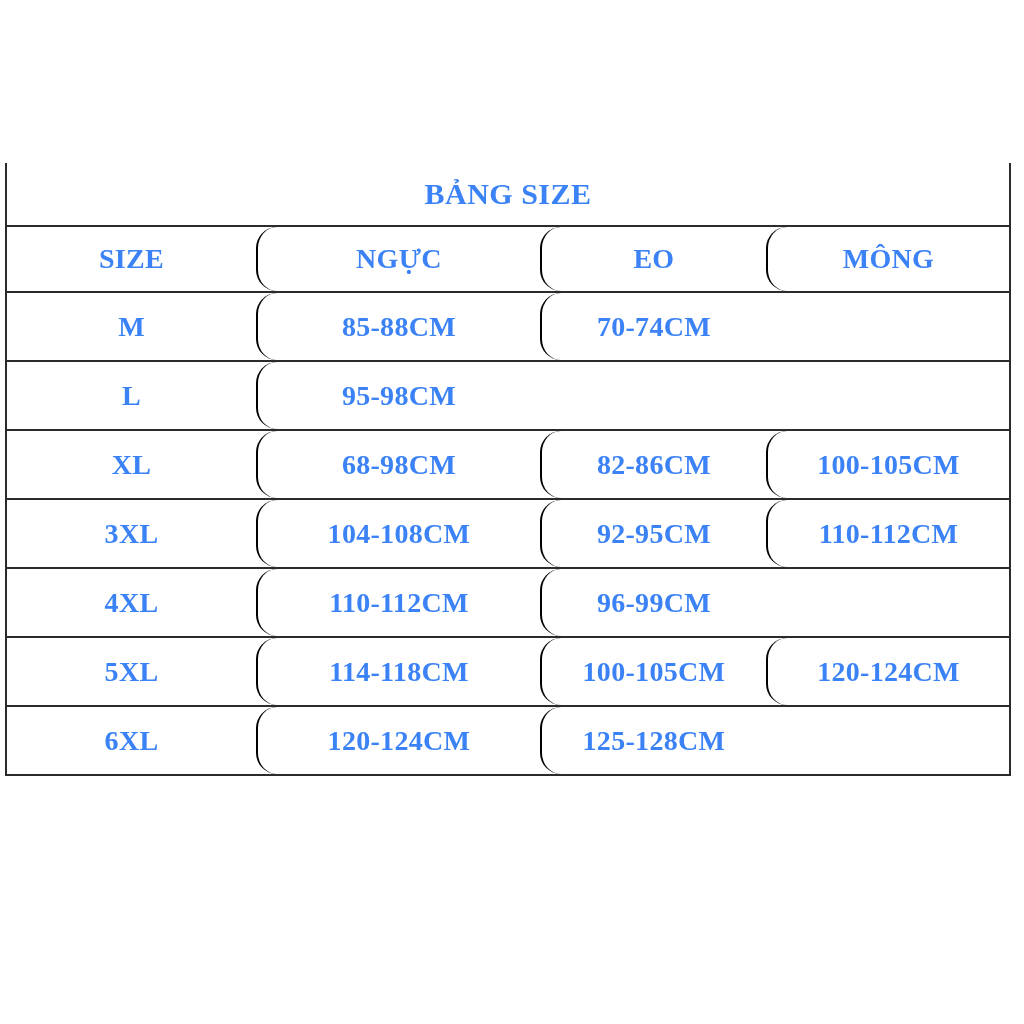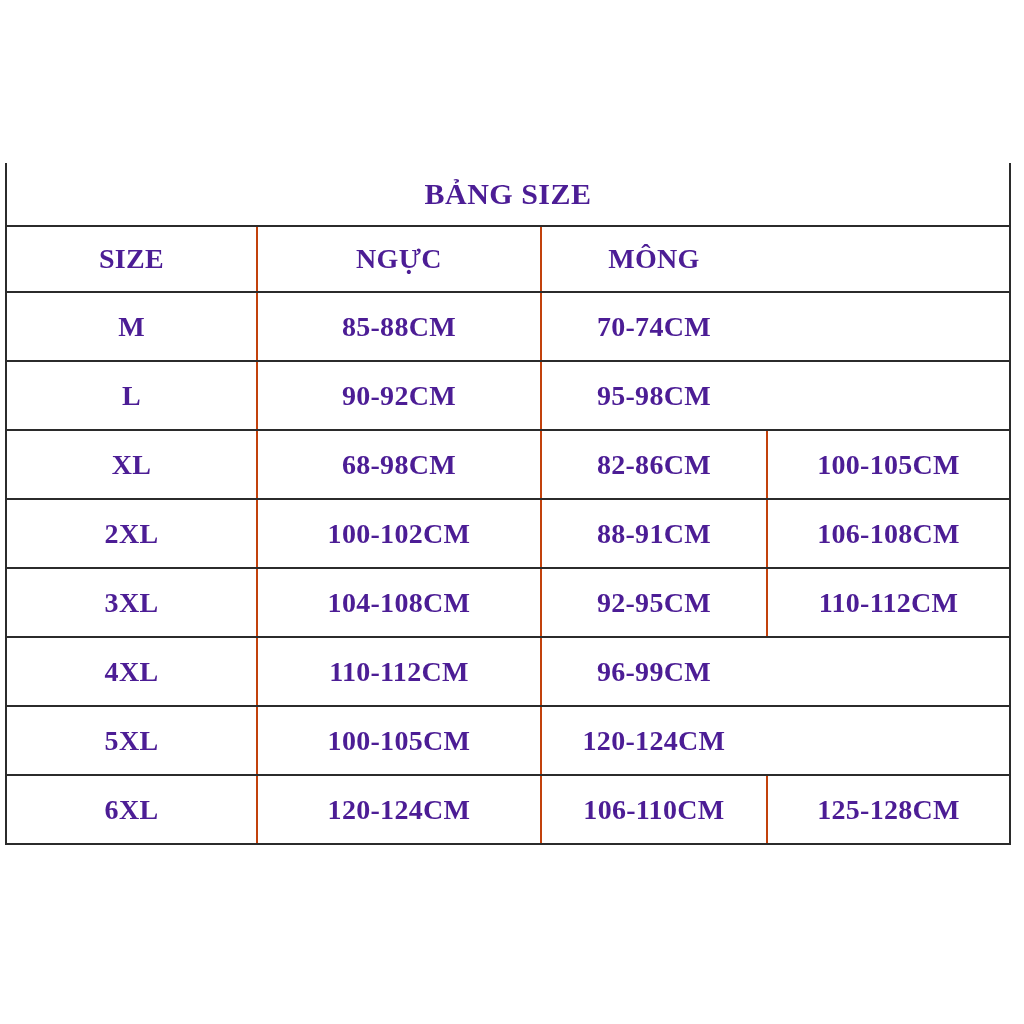--- a/index.html
+++ b/index.html
@@ -23,21 +23,21 @@
   .size-table {
     position: absolute;
     left: 5px;
     top: 163px;
     width: 1006px;
     box-sizing: border-box;
     border-left: 2px solid #2b2b2b;
     border-right: 2px solid #2b2b2b;
     border-bottom: 2px solid #2b2b2b;
     
-    color: #4c1d95;
+    color: #3b82f6;
     font-weight: 700;
   }
   .title-row {
     height: 62px;
     border-bottom: 2px solid #2b2b2b;
     display: flex;
     align-items: center;
     justify-content: center;
     font-size: 30px;
     letter-spacing: 0.5px;
@@ -58,85 +58,80 @@
     height: 67px;
     font-size: 28px;
   }
   .cell {
     display: flex;
     align-items: center;
     justify-content: center;
     letter-spacing: 0.3px;
     overflow: hidden;
     white-space: nowrap;
+    border-radius: 21px;
   }
   .cell + .cell {
-    border-left: 2px solid #c2410c;
+    border-left: 2px solid #000000;
   }
 </style>
 </head>
 <body>
 
 <div class="stage">
   <div class="size-table">
 
     <div class="title-row">BẢNG SIZE</div>
 
     <div class="row header-row">
       <div class="cell">SIZE</div>
       <div class="cell">NGỰC</div>
+      <div class="cell">EO</div>
       <div class="cell">MÔNG</div>
     </div>
 
     <div class="row data-row">
       <div class="cell">M</div>
       <div class="cell">85-88CM</div>
       <div class="cell">70-74CM</div>
     </div>
 
     <div class="row data-row">
       <div class="cell">L</div>
-      <div class="cell">90-92CM</div>
       <div class="cell">95-98CM</div>
     </div>
 
     <div class="row data-row">
       <div class="cell">XL</div>
       <div class="cell">68-98CM</div>
       <div class="cell">82-86CM</div>
       <div class="cell">100-105CM</div>
     </div>
 
-    <div class="row data-row">
-      <div class="cell">2XL</div>
-      <div class="cell">100-102CM</div>
-      <div class="cell">88-91CM</div>
-      <div class="cell">106-108CM</div>
-    </div>
 
     <div class="row data-row">
       <div class="cell">3XL</div>
       <div class="cell">104-108CM</div>
       <div class="cell">92-95CM</div>
       <div class="cell">110-112CM</div>
     </div>
 
     <div class="row data-row">
       <div class="cell">4XL</div>
       <div class="cell">110-112CM</div>
       <div class="cell">96-99CM</div>
     </div>
 
     <div class="row data-row">
       <div class="cell">5XL</div>
+      <div class="cell">114-118CM</div>
       <div class="cell">100-105CM</div>
       <div class="cell">120-124CM</div>
     </div>
 
     <div class="row data-row">
       <div class="cell">6XL</div>
       <div class="cell">120-124CM</div>
-      <div class="cell">106-110CM</div>
       <div class="cell">125-128CM</div>
     </div>
 
   </div>
 </div>
 
 </body></html>

